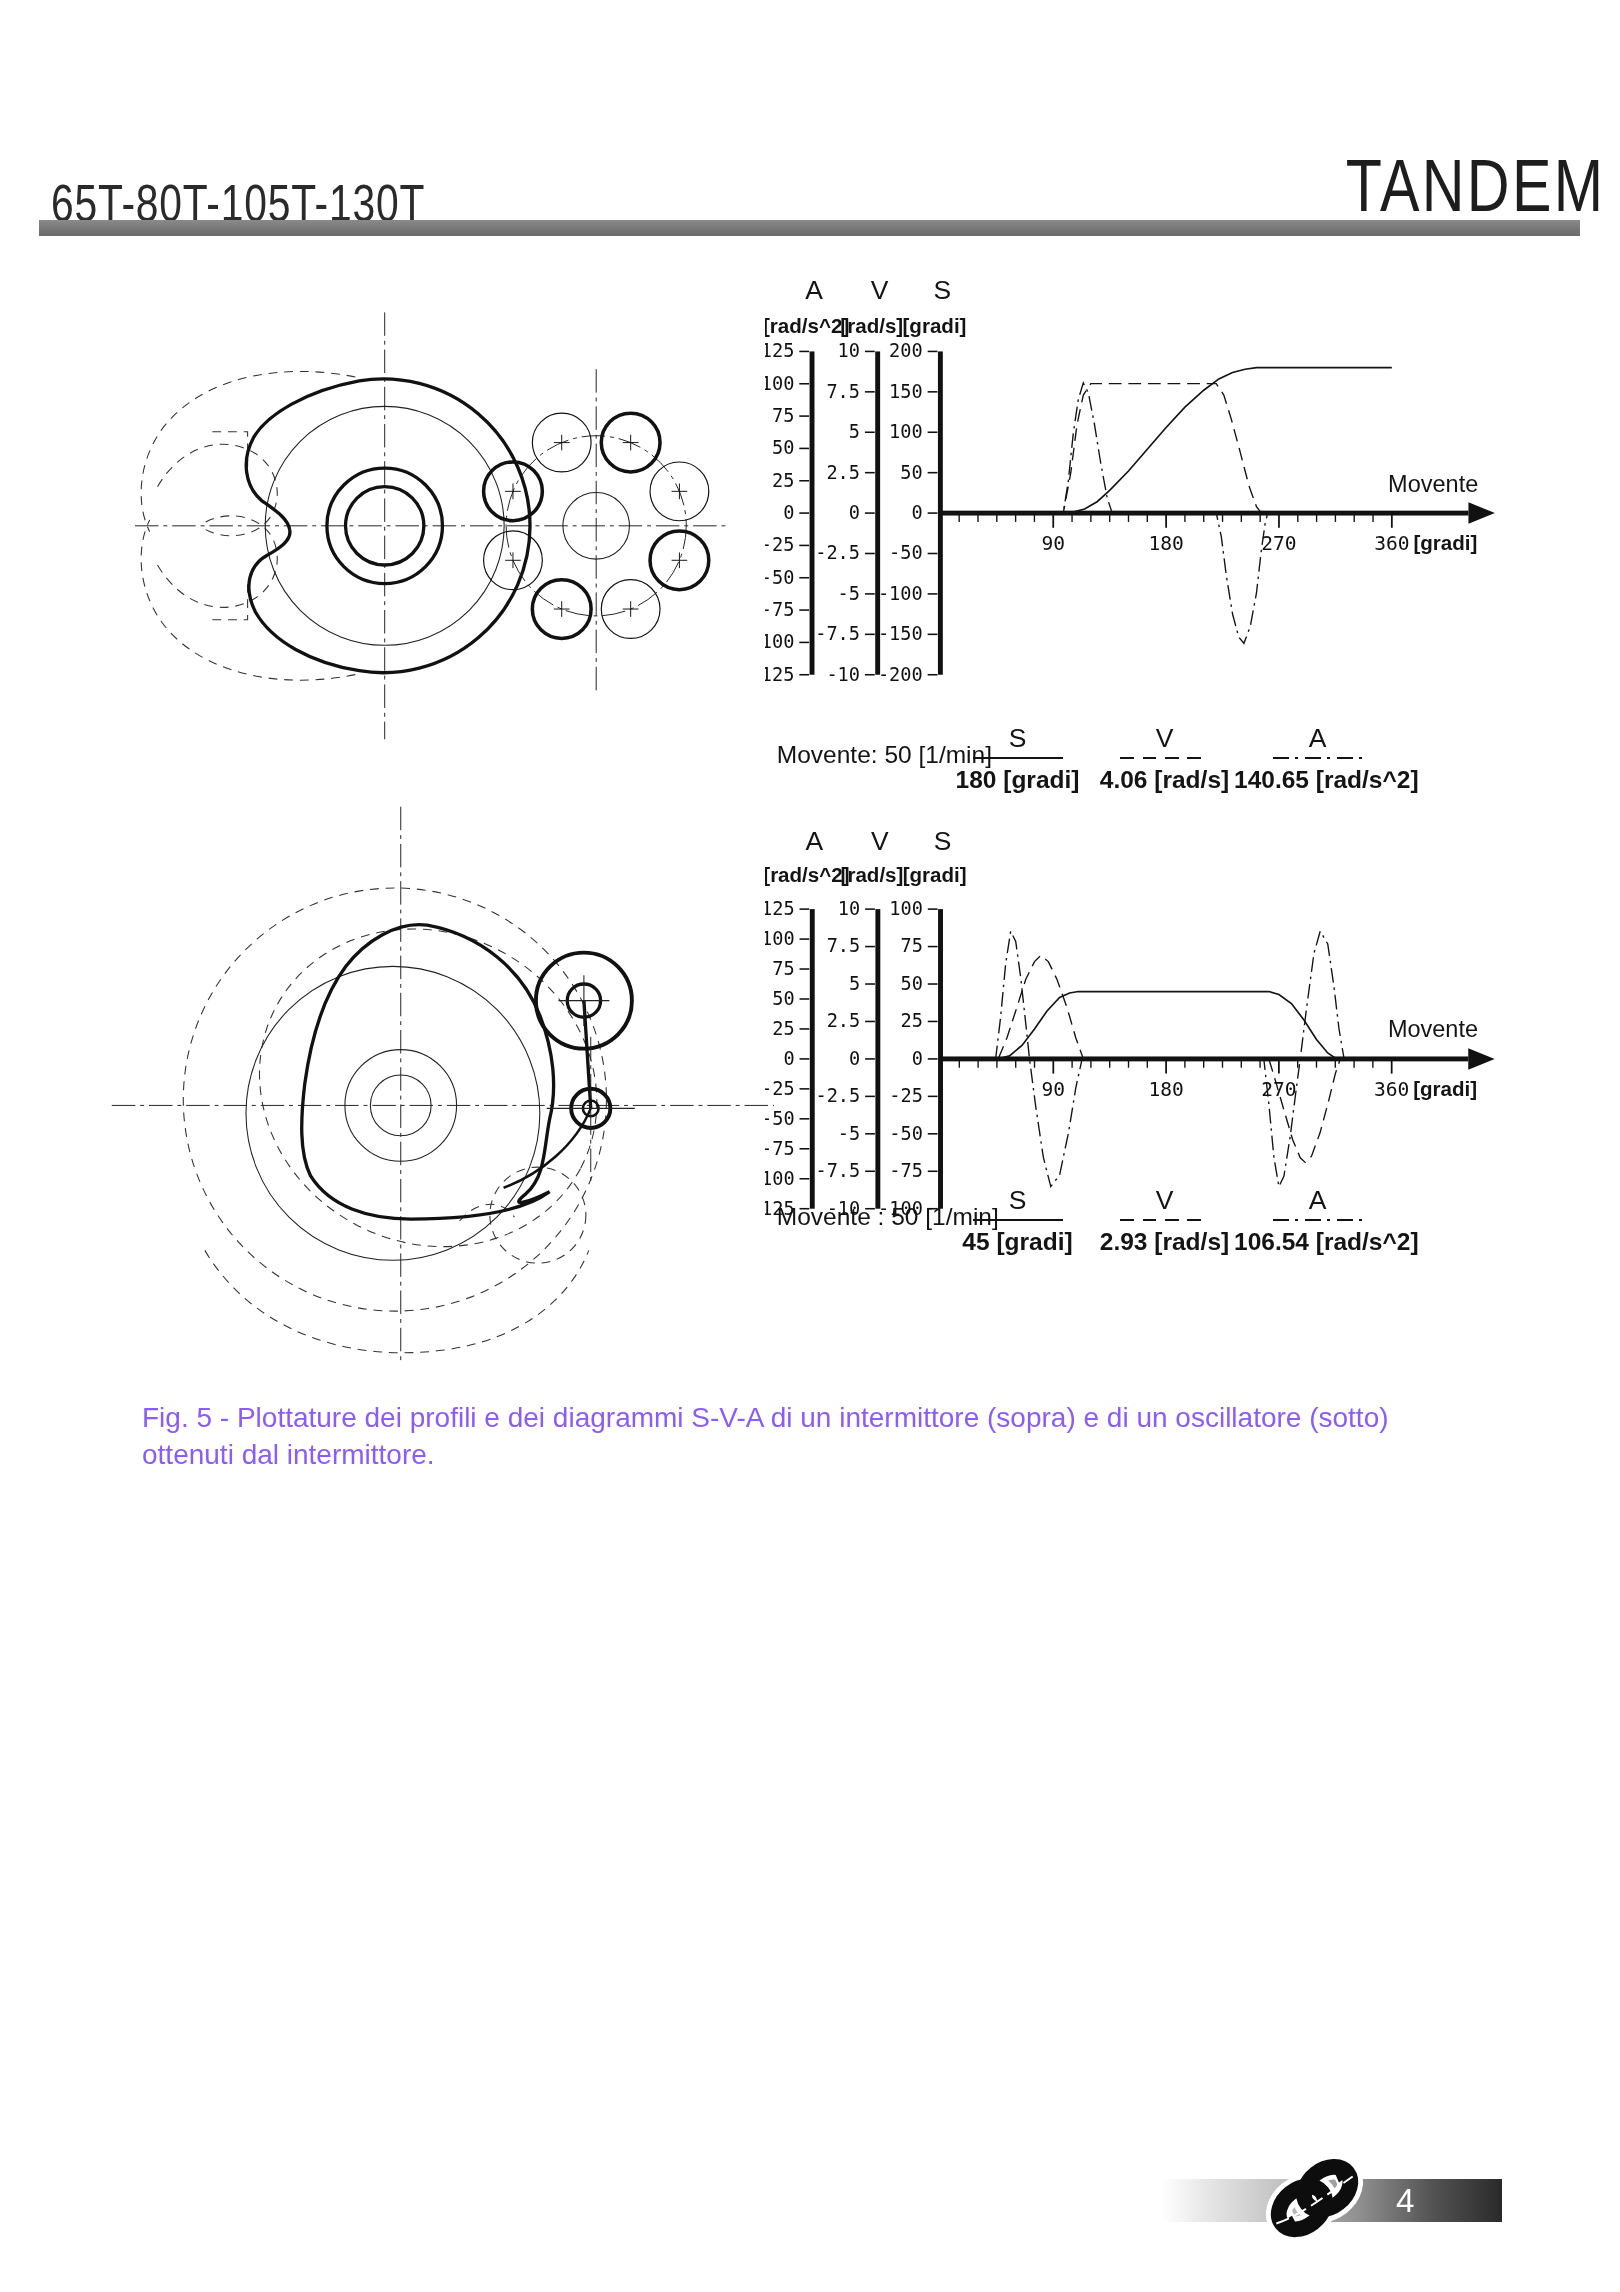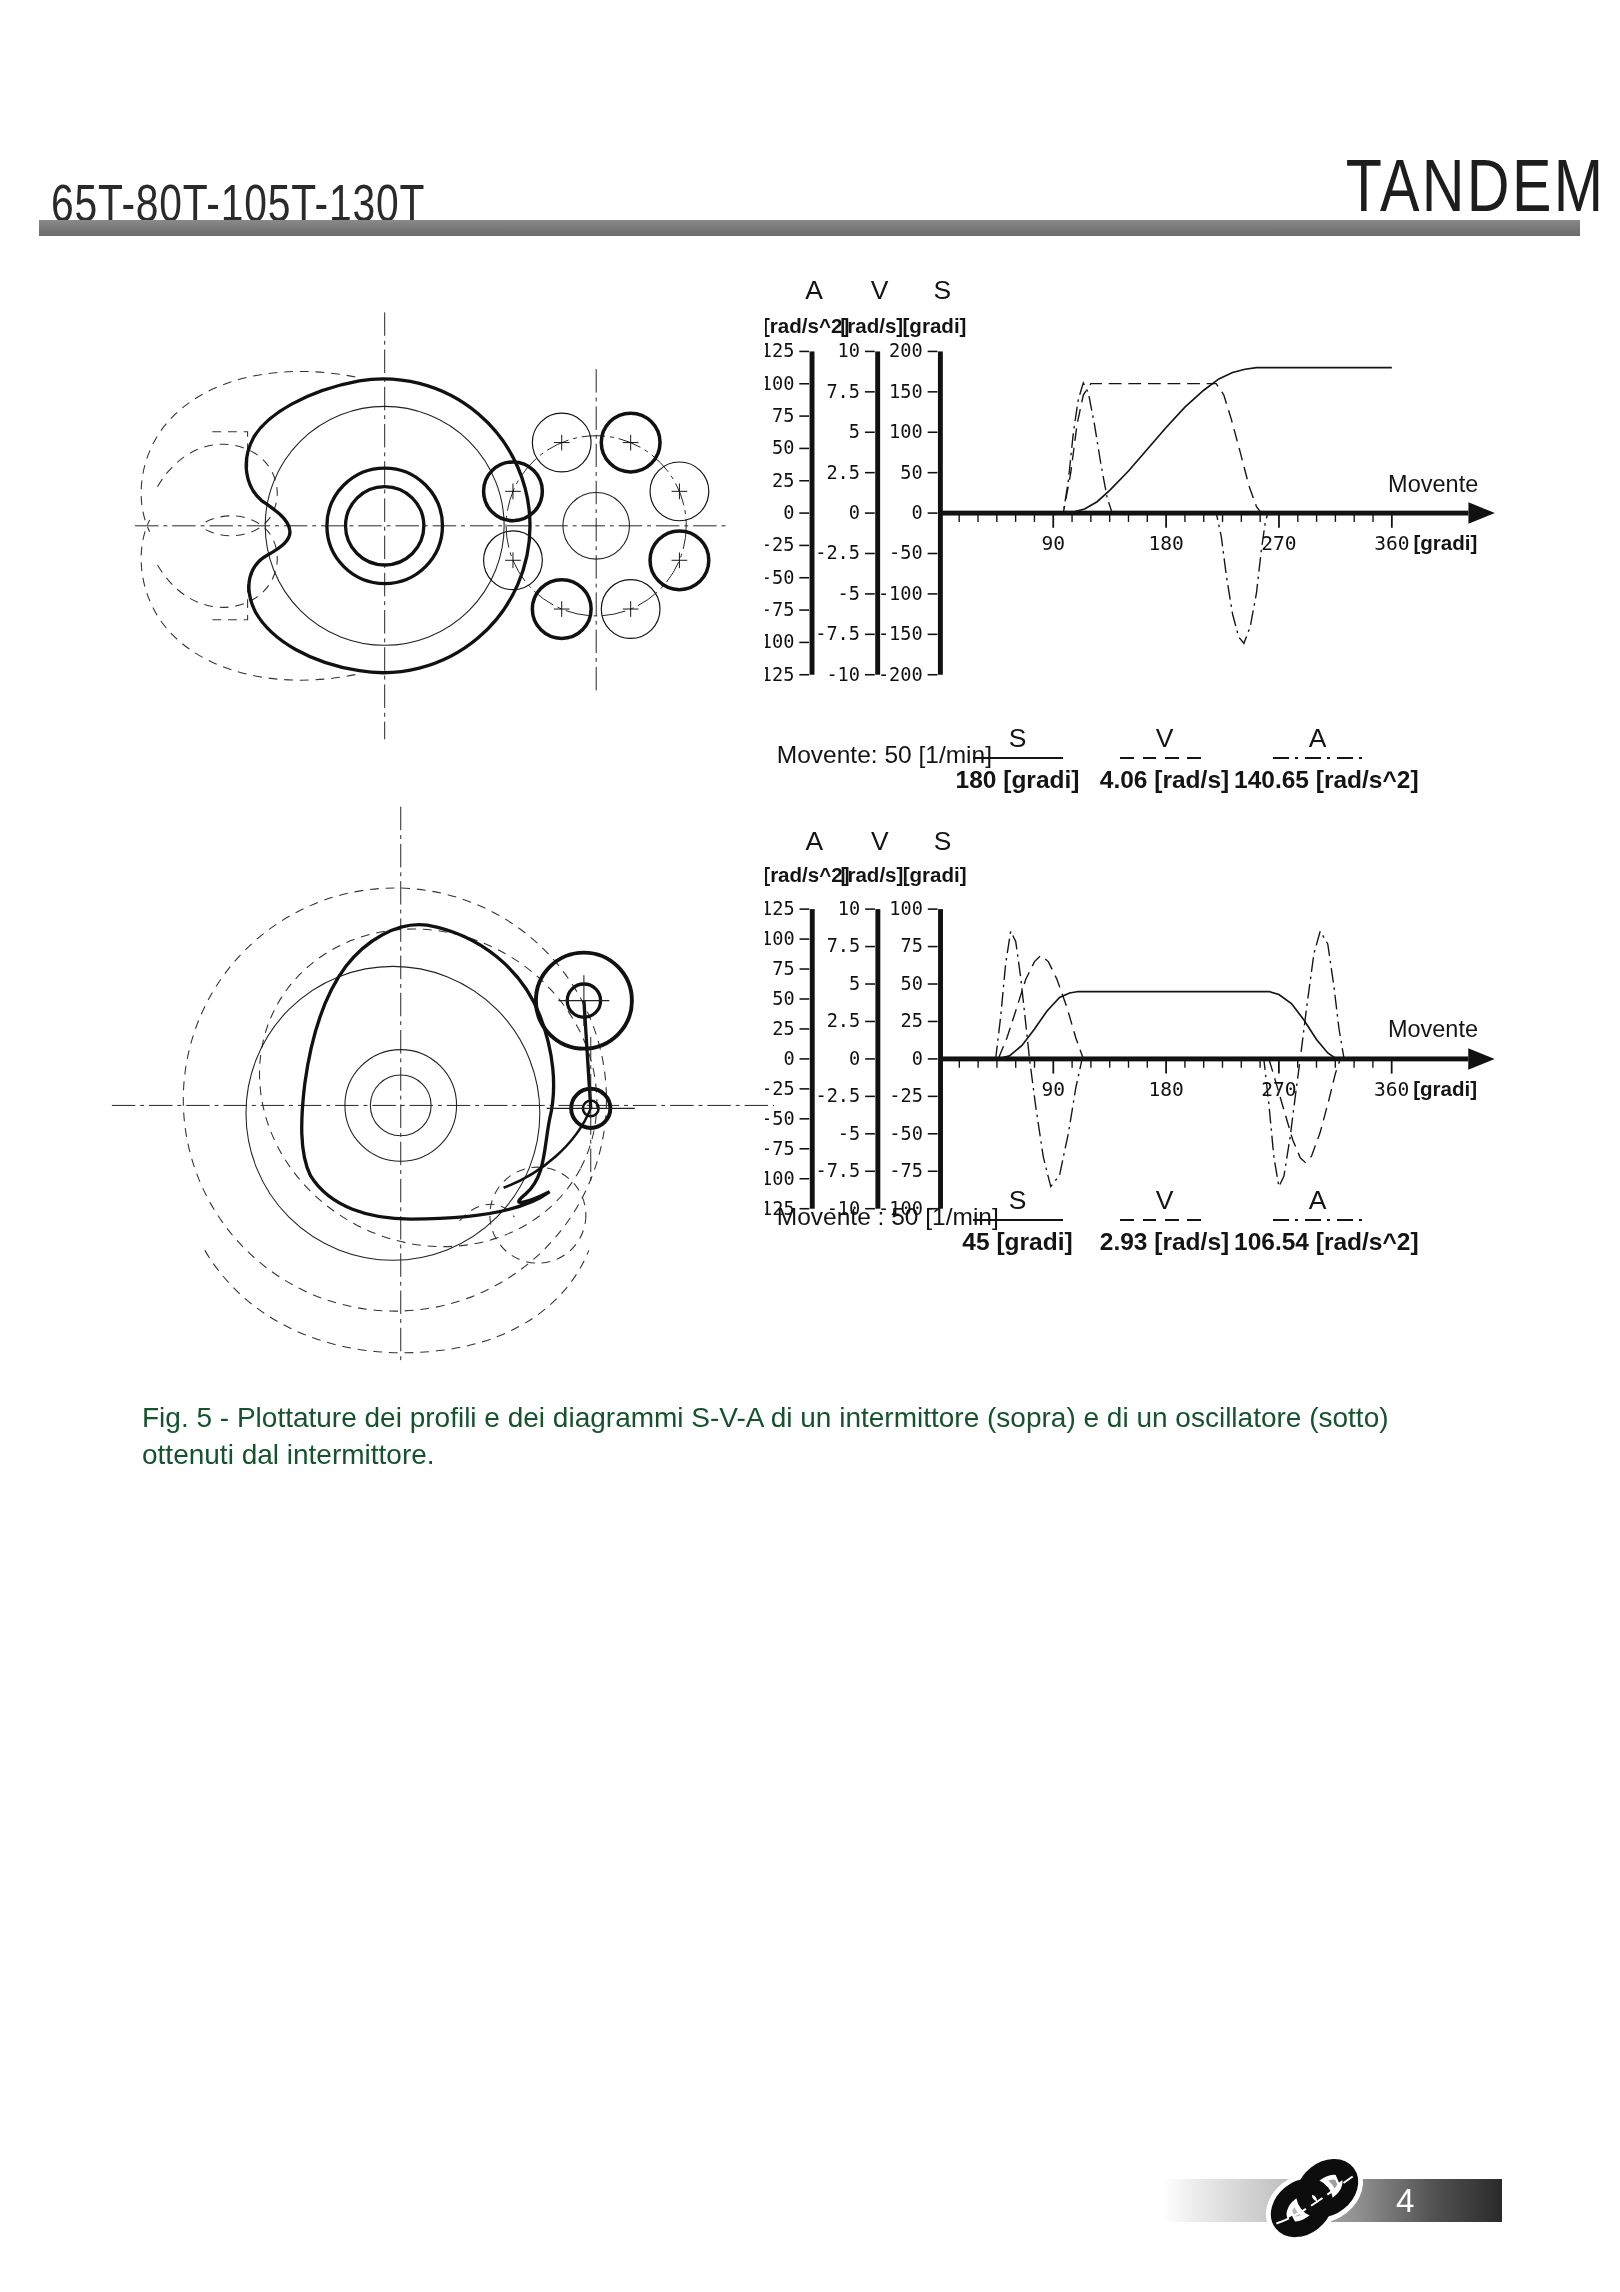--- a/index.html
+++ b/index.html
@@ -25,21 +25,21 @@
   .legend{position:absolute;width:706px;height:90px;font-size:24.5px;color:#141414;}
   .movente{position:absolute;left:11.8px;top:11.8px;font-weight:500;white-space:nowrap;margin-top:6px;}
   .litem{position:absolute;top:0;width:167px;text-align:center;}
   .litem .lletter{font-size:26.5px;font-weight:400;}
   .litem .lline{height:2px;width:90px;margin:2.9px auto 6.9px;}
   .lline.solid{background:#141414;}
   .lline.dashed{background:repeating-linear-gradient(90deg,#141414 0 13.7px,transparent 13.7px 22.5px);}
   .lline.dashdot{background:repeating-linear-gradient(90deg,#141414 0 15.7px,transparent 15.7px 21.6px,#141414 21.6px 25.5px,transparent 25.5px 32px);}
   .litem .lvalue{font-size:24.5px;font-weight:700;white-space:nowrap;}
   
-  .caption{position:absolute;left:142px;top:1400px;width:1284px;font-size:28px;line-height:1.32;color:#14532d;}
+  .caption{position:absolute;left:142px;top:1400px;width:1284px;font-size:28px;line-height:1.32;color:#8b5cf6;}
   
   .footer-bar{position:absolute;left:1162px;top:2179px;width:340px;height:43px;
     background:linear-gradient(90deg,rgba(255,255,255,0) 0%,#ececec 10%,#c2c2c2 35%,#8f8f8f 58%,#525252 80%,#2a2a2a 100%);}
   .page-number{position:absolute;left:1396px;top:2182px;color:#fff;font-size:33px;font-weight:500;}
   .logo-svg{position:absolute;left:1247px;top:2147px;}
 </style>
 </head>
 <body>
 
 <div class="page">

